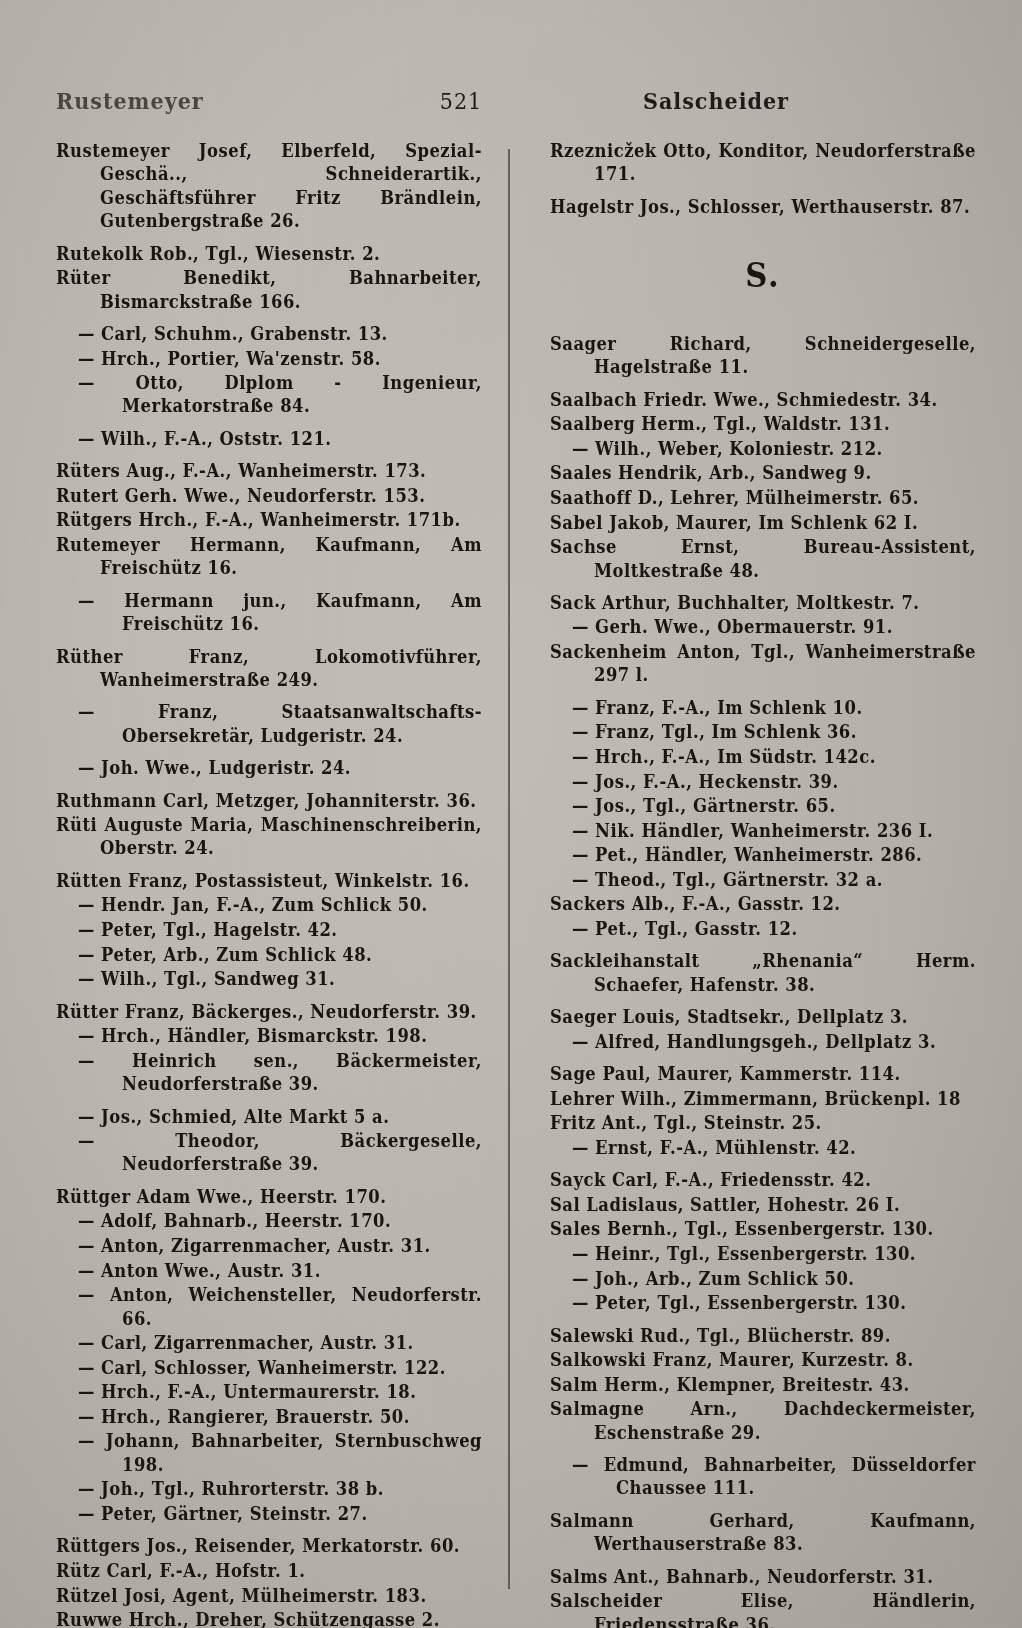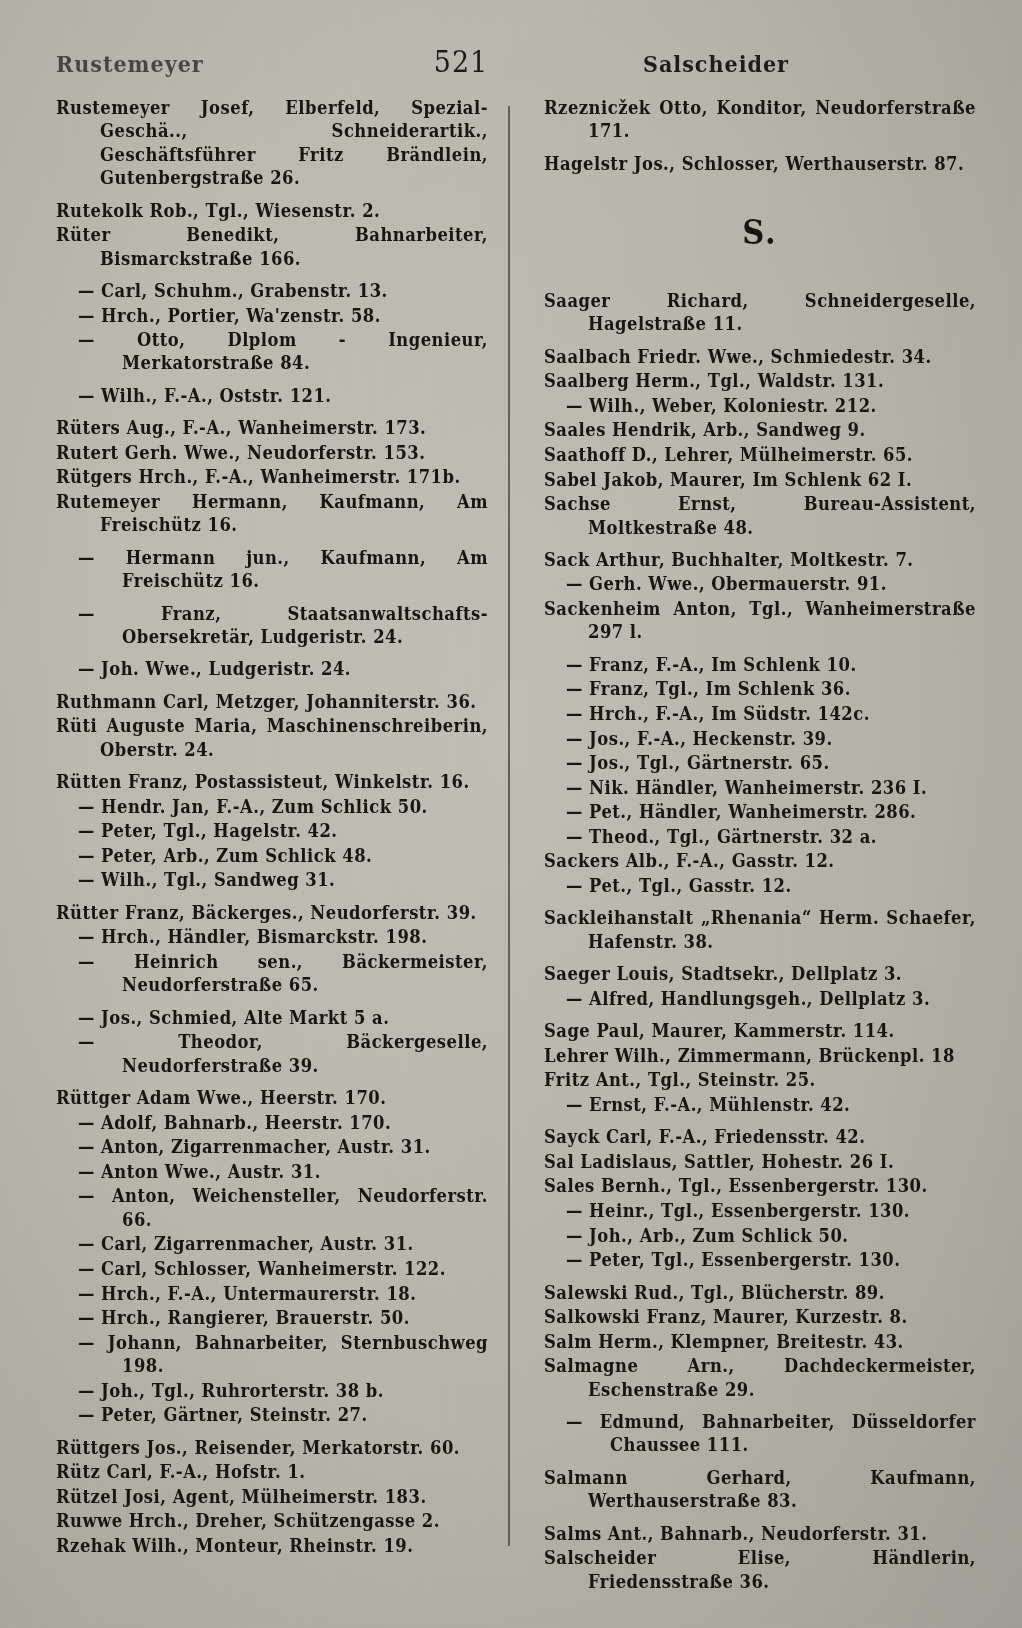--- a/index.html
+++ b/index.html
@@ -28,20 +28,21 @@
     opacity: .35;
     background-image:
       repeating-linear-gradient(0deg, rgba(0,0,0,0.035) 0px, rgba(0,0,0,0.035) 1px, rgba(255,255,255,0.02) 1px, rgba(255,255,255,0.02) 2px),
       repeating-linear-gradient(90deg, rgba(0,0,0,0.02) 0px, rgba(0,0,0,0.02) 1px, rgba(255,255,255,0.015) 1px, rgba(255,255,255,0.015) 3px);
     pointer-events: none;
   }
   .page {
     position: absolute;
     inset: 0;
     padding: 16px;
+    margin-top: 43px;
   }
 
   
   .header {
     position: absolute;
     top: 44px;
     left: 56px;
     width: 900px;
     height: 34px;
     display: flex;
@@ -58,21 +59,21 @@
     width: 330px;
     font-size: 23px;
     font-weight: bold;
     letter-spacing: 1px;
     opacity: .72;
     white-space: nowrap;
   }
   .hdr-page {
     width: 150px;
     text-align: center;
-    font-size: 30px;
+    font-size: 23px;
     font-family: "DejaVu Serif", serif;
     letter-spacing: 1px;
   }
   .hdr-right {
     flex: 1;
     text-align: center;
     font-size: 23px;
     font-weight: bold;
     letter-spacing: 1px;
     padding-right: 60px;
@@ -80,20 +81,21 @@
   }
 
   
   .columns {
     position: absolute;
     top: 96px;
     left: 56px;
     width: 920px;
     height: 1480px;
     display: flex;
+    gap: 6px;
   }
   .col {
     width: 440px;
     font-size: 18.2px;
     line-height: 1.285;
     color: #17160f;
   }
   .col-left { padding-right: 16px; }
   .col-right { padding-left: 30px; }
   .divider {
@@ -154,32 +156,33 @@
           <p class="e fraktur gap"><span class="bold">Rüter</span> Benedikt, Bahnarbeiter, Bismarckstraße 166.</p>
           <p class="e fraktur sub">— Carl, Schuhm., Grabenstr. 13.</p>
           <p class="e fraktur sub">— Hrch., Portier, Wa'zenstr. 58.</p>
           <p class="e fraktur sub gap">— Otto, Dlplom - Ingenieur, Merkatorstraße 84.</p>
           <p class="e fraktur sub gap">— Wilh., F.-A., Oststr. 121.</p>
           <p class="e fraktur"><span class="bold">Rüters</span> Aug., F.-A., Wanheimerstr. 173.</p>
           <p class="e fraktur"><span class="bold">Rutert</span> Gerh. Wwe., Neudorferstr. 153.</p>
           <p class="e fraktur"><span class="bold">Rütgers</span> Hrch., F.-A., Wanheimerstr. 171b.</p>
           <p class="e fraktur gap"><span class="bold">Rutemeyer</span> Hermann, Kaufmann, Am Freischütz 16.</p>
           <p class="e fraktur sub gap">— Hermann jun., Kaufmann, Am Freischütz 16.</p>
+          <p class="e fraktur gap"><span class="bold">Rüther</span> Franz, Lokomotivführer, Wanheimerstraße 249.</p>
           <p class="e fraktur sub gap">— Franz, Staatsanwaltschafts-Obersekretär, Ludgeristr. 24.</p>
           <p class="e fraktur sub gap">— Joh. Wwe., Ludgeristr. 24.</p>
           <p class="e fraktur"><span class="bold">Ruthmann</span> Carl, Metzger, Johanniterstr. 36.</p>
           <p class="e fraktur gap"><span class="bold">Rüti</span> Auguste Maria, Maschinenschreiberin, Oberstr. 24.</p>
           <p class="e fraktur"><span class="bold">Rütten</span> Franz, Postassisteut, Winkelstr. 16.</p>
           <p class="e fraktur sub">— Hendr. Jan, F.-A., Zum Schlick 50.</p>
           <p class="e fraktur sub">— Peter, Tgl., Hagelstr. 42.</p>
           <p class="e fraktur sub">— Peter, Arb., Zum Schlick 48.</p>
           <p class="e fraktur sub gap">— Wilh., Tgl., Sandweg 31.</p>
           <p class="e fraktur"><span class="bold">Rütter</span> Franz, Bäckerges., Neudorferstr. 39.</p>
           <p class="e fraktur sub">— Hrch., Händler, Bismarckstr. 198.</p>
-          <p class="e fraktur sub gap">— Heinrich sen., Bäckermeister, Neudorferstraße 65.</p>
+          <p class="e fraktur sub gap">— Heinrich sen., Bäckermeister, Neudorferstraße 39.</p>
           <p class="e fraktur sub">— Jos., Schmied, Alte Markt 5 a.</p>
           <p class="e fraktur sub gap">— Theodor, Bäckergeselle, Neudorferstraße 39.</p>
           <p class="e fraktur"><span class="bold">Rüttger</span> Adam Wwe., Heerstr. 170.</p>
           <p class="e fraktur sub">— Adolf, Bahnarb., Heerstr. 170.</p>
           <p class="e fraktur sub">— Anton, Zigarrenmacher, Austr. 31.</p>
           <p class="e fraktur sub">— Anton Wwe., Austr. 31.</p>
           <p class="e fraktur sub">— Anton, Weichensteller, Neudorferstr. 66.</p>
           <p class="e fraktur sub">— Carl, Zigarrenmacher, Austr. 31.</p>
           <p class="e fraktur sub">— Carl, Schlosser, Wanheimerstr. 122.</p>
           <p class="e fraktur sub">— Hrch., F.-A., Untermaurerstr. 18.</p>

